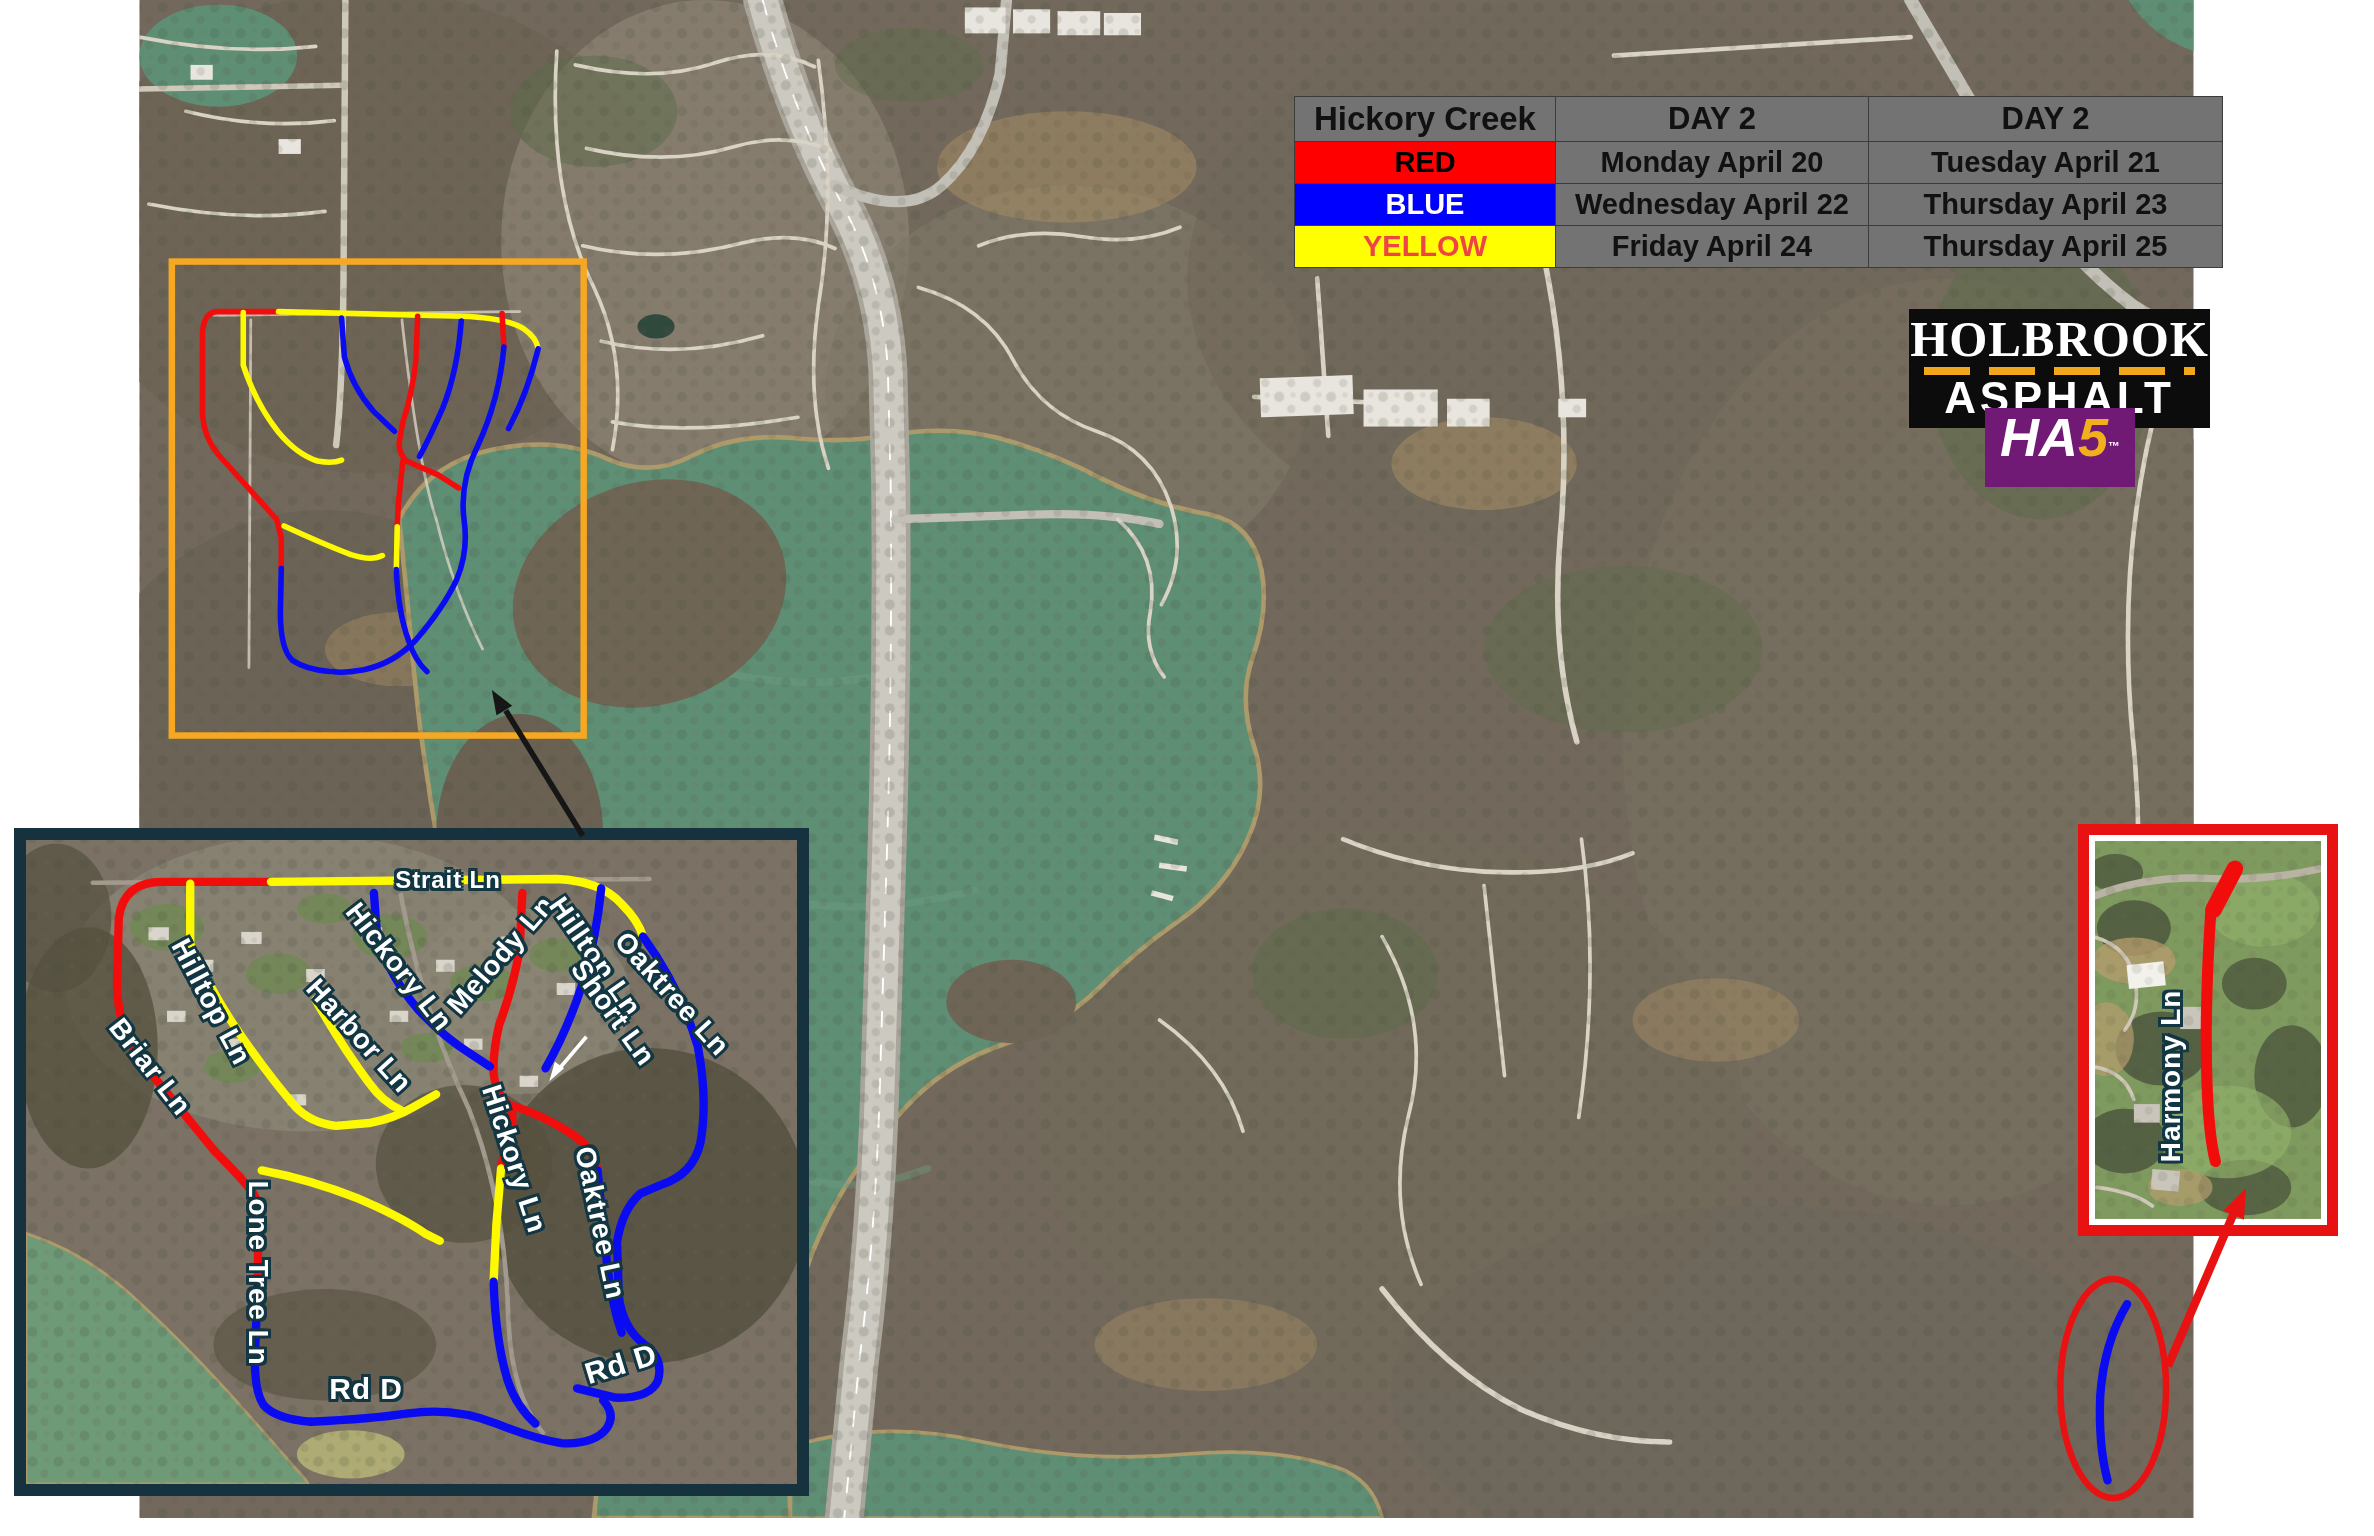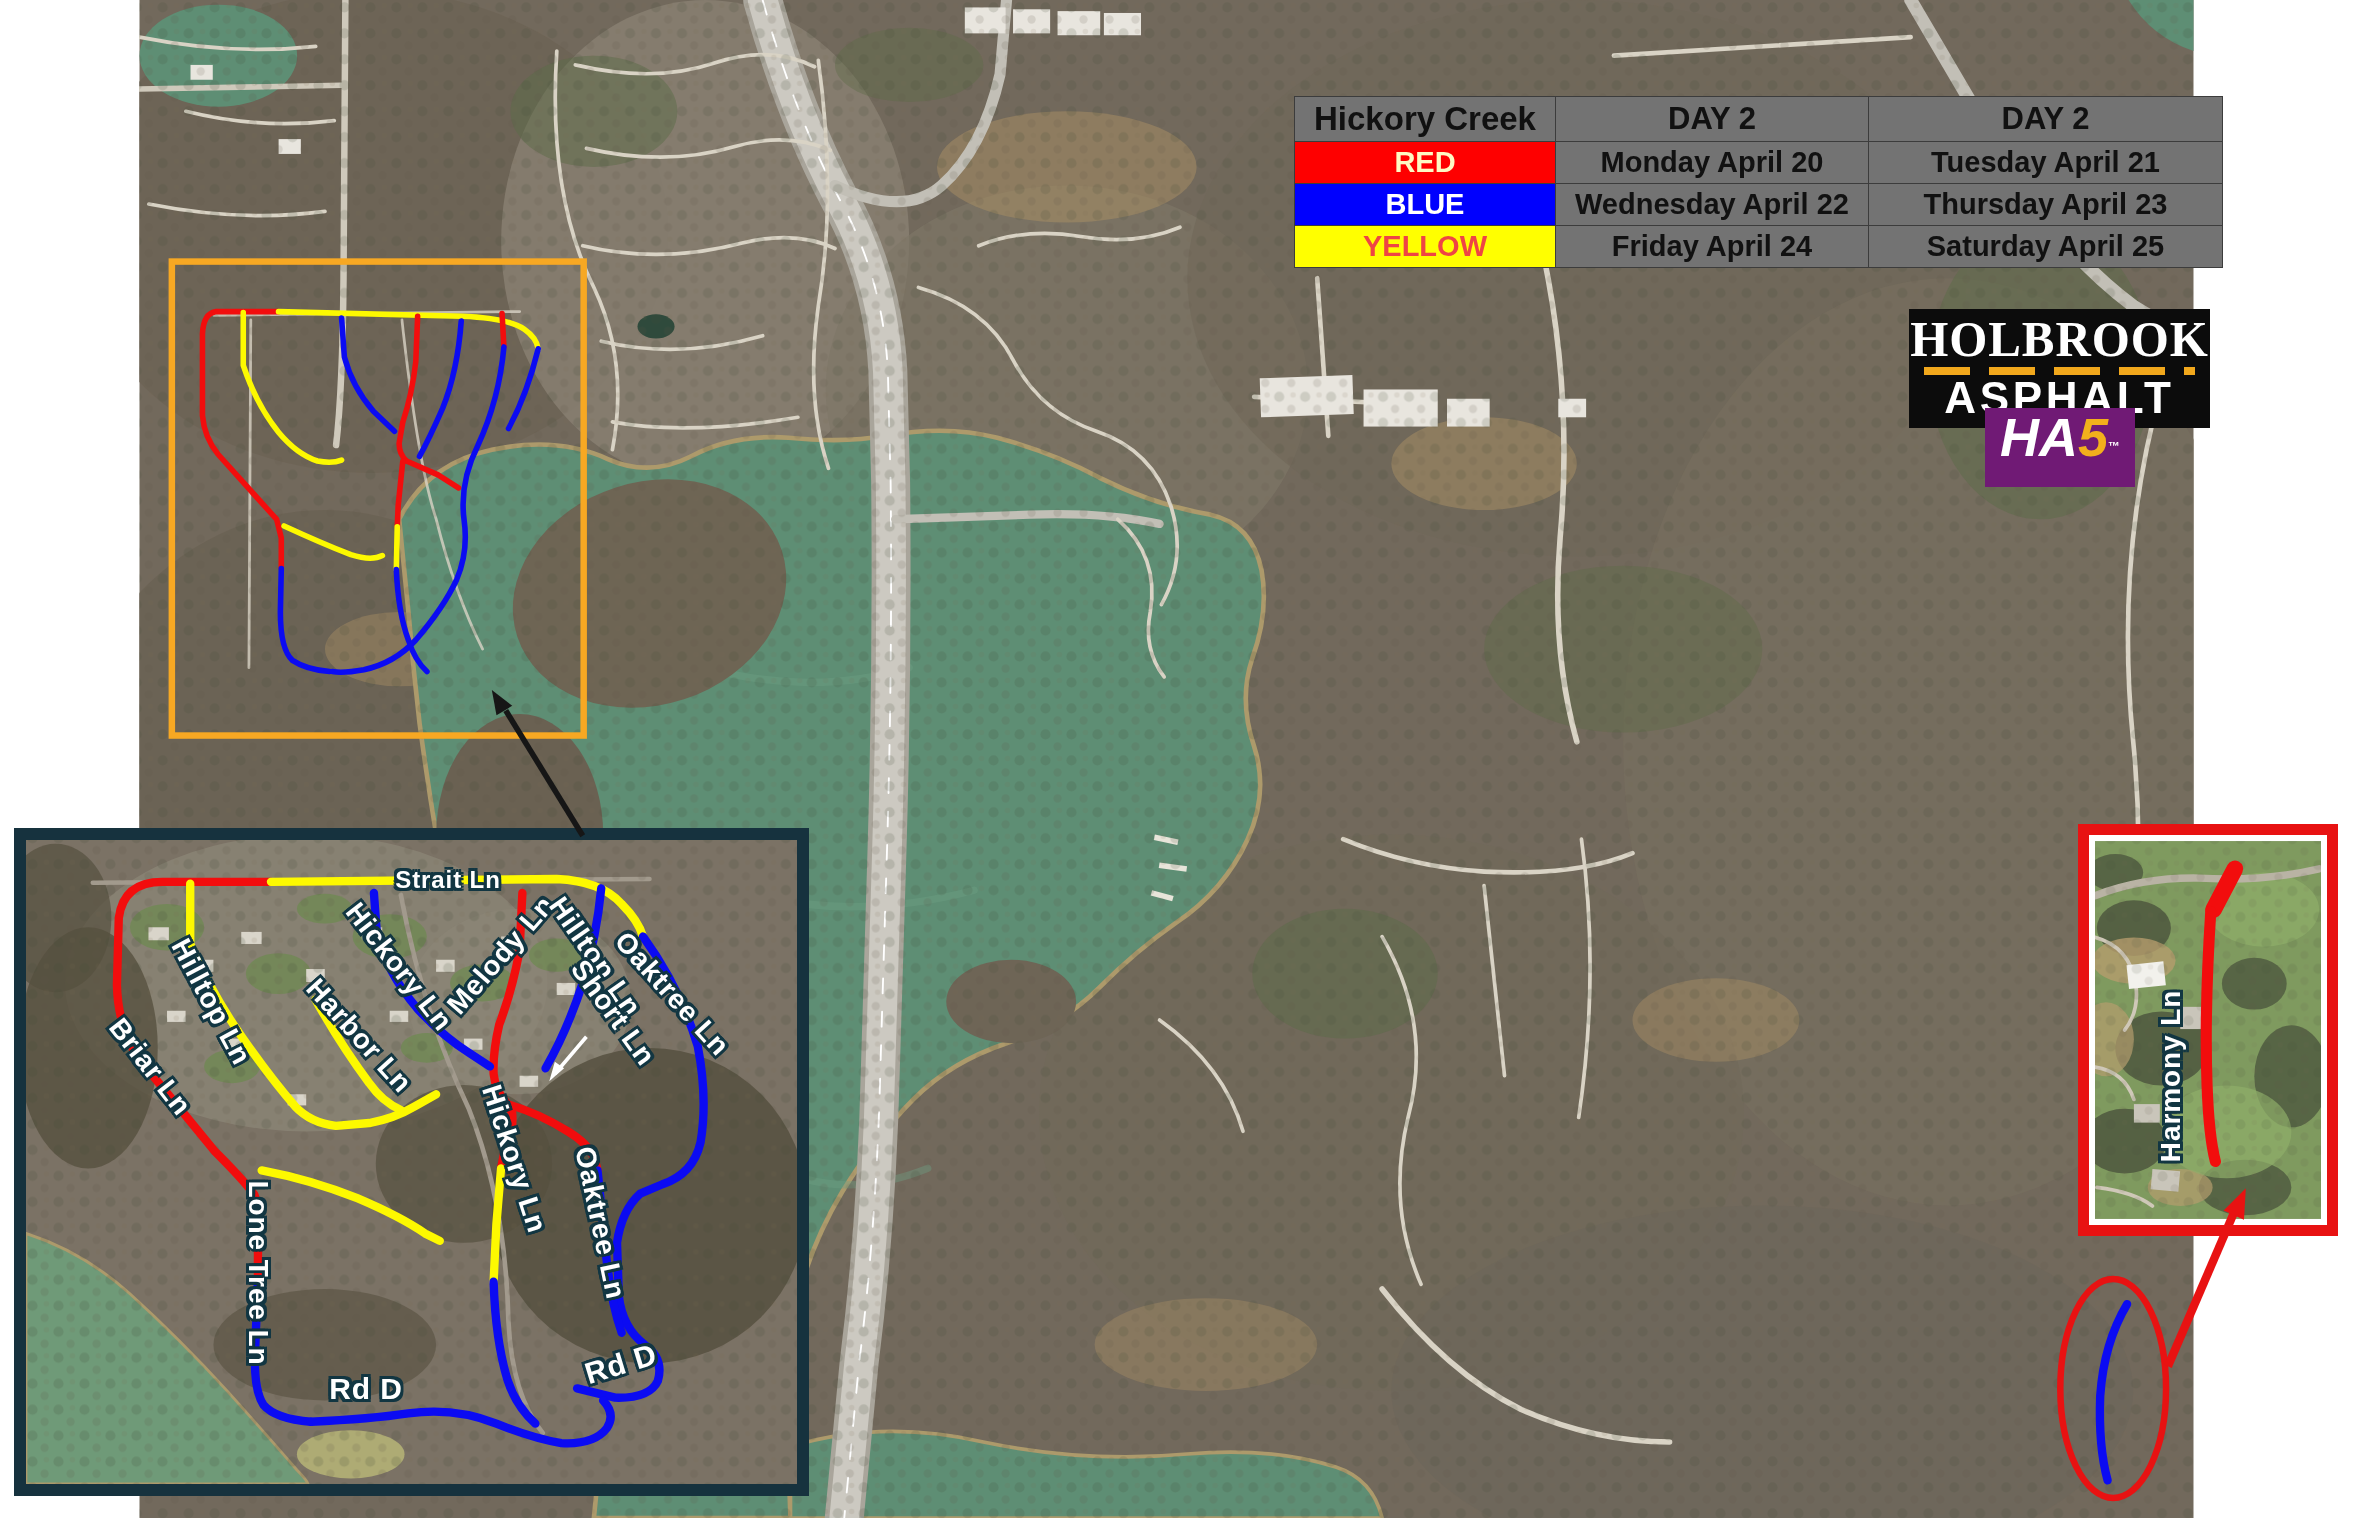--- a/index.html
+++ b/index.html
@@ -26,21 +26,21 @@
                 box-sizing:border-box;background:#ffffff;padding:5.6px;z-index:30;}
   #overlay{left:0;top:0;z-index:38;pointer-events:none;}
   
   #sched{position:absolute;left:1294px;top:96px;width:928px;border-collapse:collapse;z-index:50;
          background:#ffffff;table-layout:fixed;}
   #sched th,#sched td{border:1.9px solid #3c3c3c;text-align:center;padding:0;height:41px;
          font-weight:bold;font-size:29px;color:#111;background:#737373;}
   #sched th{height:44px;font-size:31px;}
   #sched th.t-title{font-size:33px;}
   #sched col.c1{width:261px;} #sched col.c2{width:313px;} #sched col.c3{width:354px;}
-  #sched td.c-red{background:#fe0000;color:#fef9c3;}
+  #sched td.c-red{background:#fe0000;color:#000000;}
   #sched td.c-blue{background:#0000fe;color:#ffffff;margin-left:32px;}
   #sched td.c-yellow{background:#ffff00;color:#ef4444;}
   
   #logoHolbrook{position:absolute;left:1909px;top:277px;width:301px;height:119px;background:#0c0c0c;
         z-index:50;text-align:center;color:#fff;margin-top:32px;}
   #logoHolbrook .hb1{font-family:"Liberation Serif",serif;font-weight:bold;font-size:49px;
         letter-spacing:0.9px;line-height:52px;margin-top:3.7px;transform:scaleY(1.05);}
   #logoHolbrook .hbdash{height:7.4px;margin:2.8px 15px 4.6px 15px;
         background:repeating-linear-gradient(90deg,#f2a81c 0 46px,rgba(0,0,0,0) 46px 65px);}
   #logoHolbrook .hb2{font-weight:bold;font-size:44px;letter-spacing:3.7px;line-height:37px;}
@@ -328,21 +328,21 @@
       <td>Tuesday April 21</td>
     </tr>
     <tr>
       <td class="c-blue">BLUE</td>
       <td>Wednesday April 22</td>
       <td>Thursday April 23</td>
     </tr>
     <tr>
       <td class="c-yellow">YELLOW</td>
       <td>Friday April 24</td>
-      <td>Saturday April 25</td>
+      <td>Thursday April 25</td>
     </tr>
   </tbody>
     </table>
 
   <div id="logoHolbrook">
     <div class="hb1">HOLBROOK</div>
     <div class="hbdash"></div>
     <div class="hb2">ASPHALT CO.</div>
   </div>
   <div id="logoHA5">

